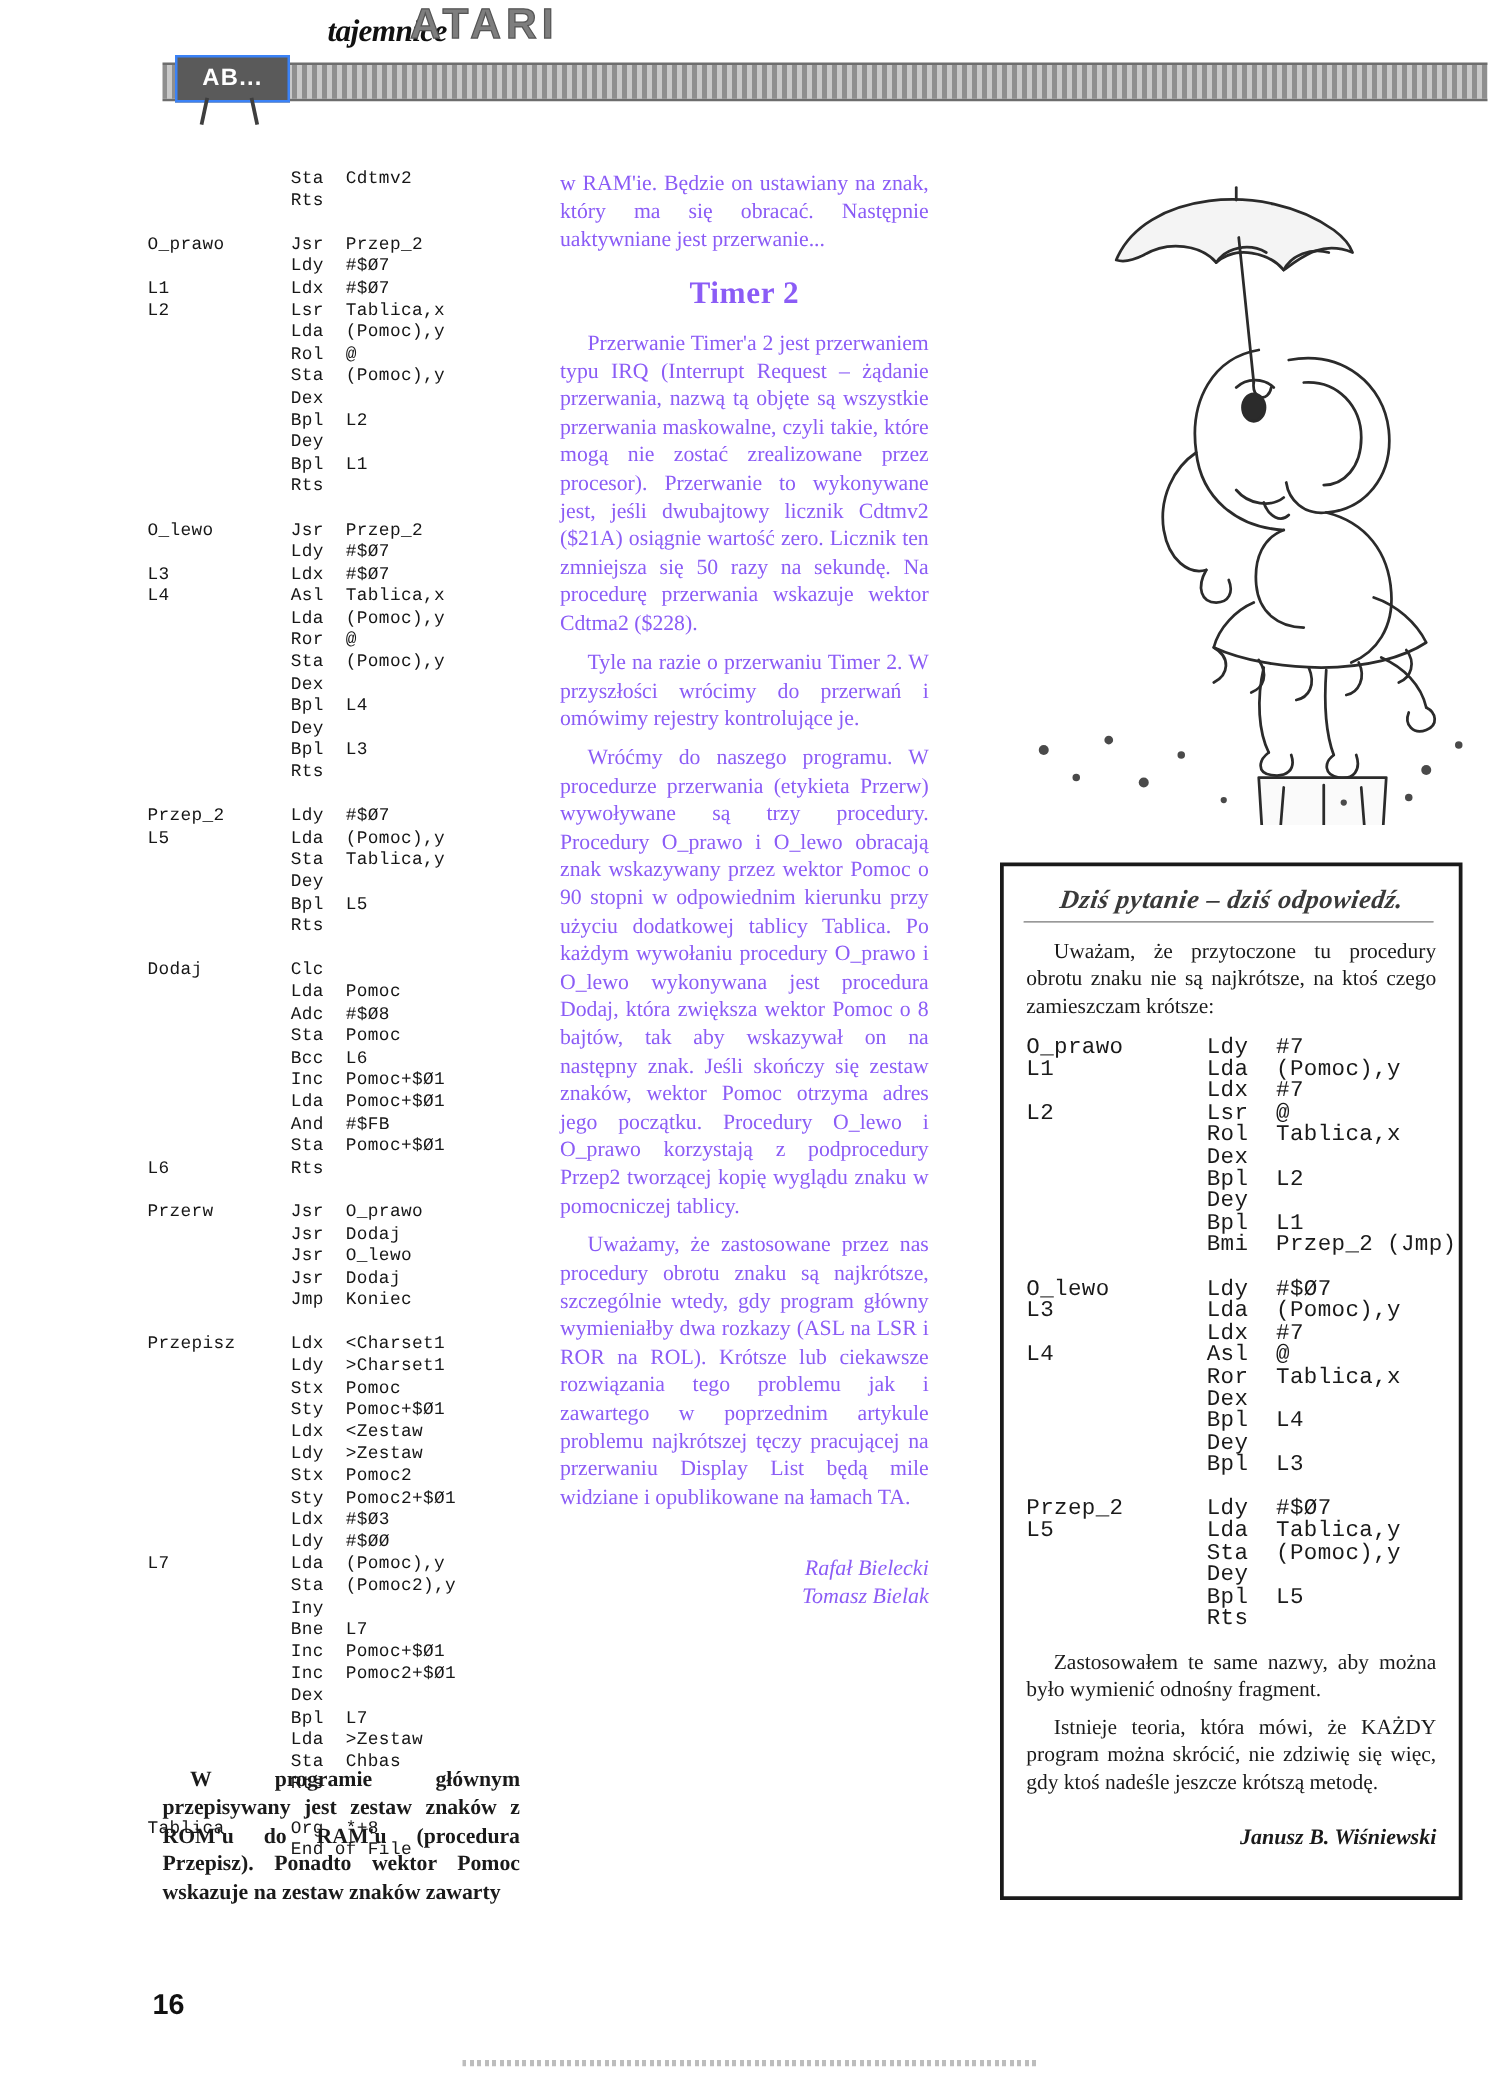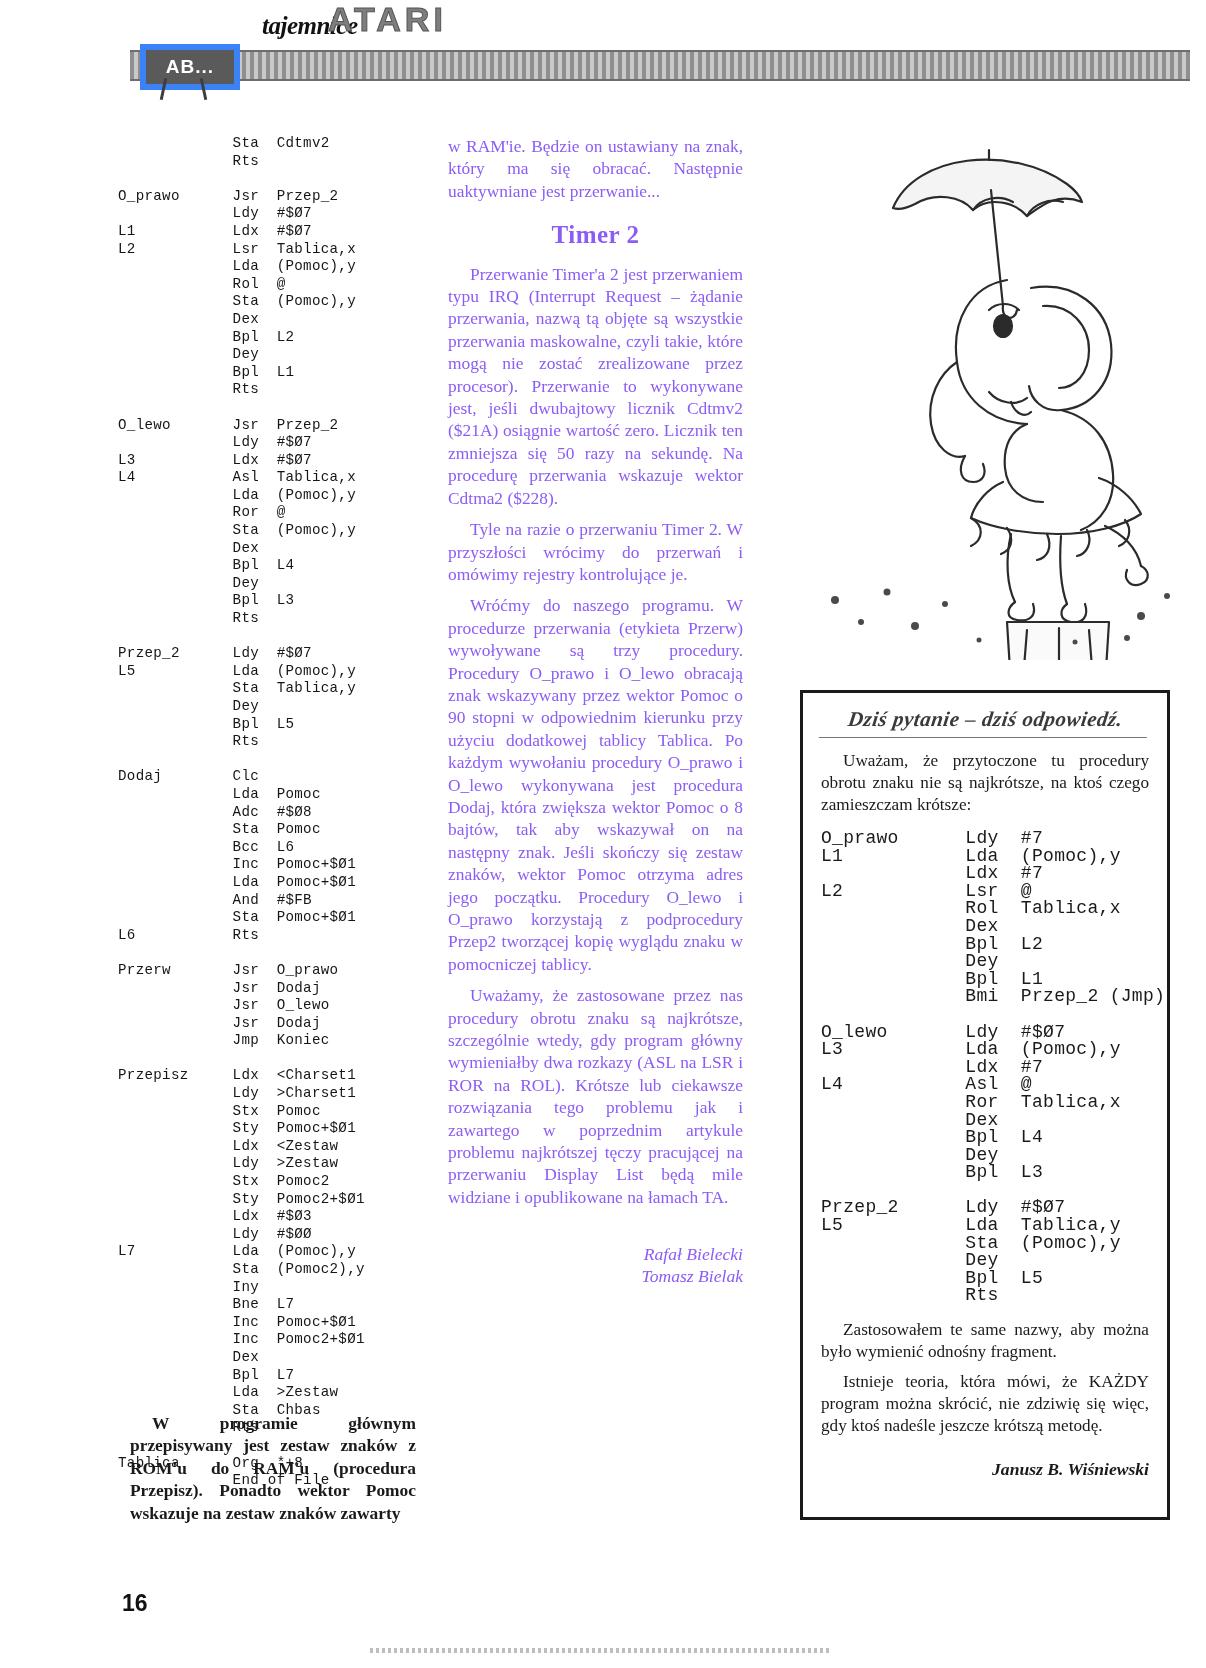--- a/index.html
+++ b/index.html
@@ -66,21 +66,21 @@
     height: 34px;
     background: #5a5a5a;
     color: #fff;
     font-family: "Liberation Sans", sans-serif;
     font-weight: bold;
     font-size: 19px;
     letter-spacing: 1px;
     display: flex;
     align-items: center;
     justify-content: center;
-    border: 6px solid #3b82f6;
+    border: 2px solid #3b82f6;
   }
   .easel-legs {
     position: absolute;
     left: 150px;
     top: 78px;
     width: 70px;
     height: 22px;
   }
   .easel-legs:before, .easel-legs:after {
     content: "";

